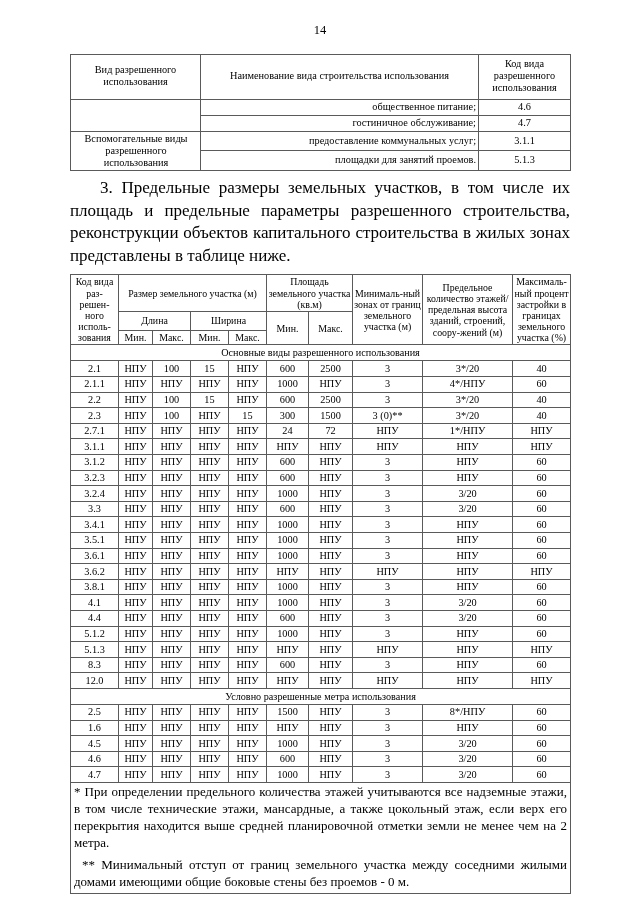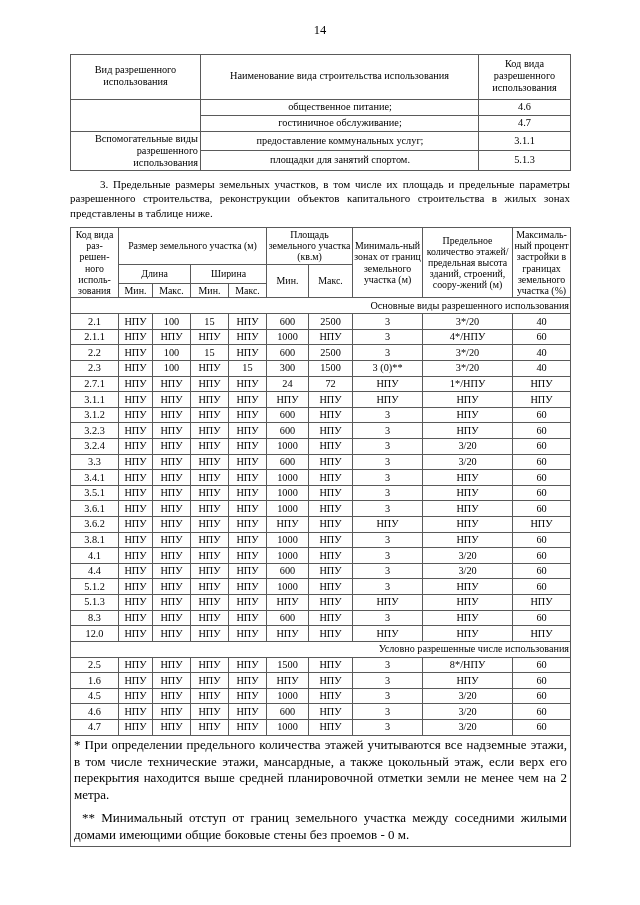--- a/index.html
+++ b/index.html
@@ -52,38 +52,38 @@
   
   .t1 td {
     font-size: 10.3px;
     line-height: 1.2;
   }
   .t1 .hd {
     text-align: center;
     padding: 3px 2px 4px 2px;
   }
   .t1 .name {
-    text-align: center;
+    text-align: right;
     padding-left: 3px;
     height: 15px;
   }
   .t1 .code {
     text-align: center;
   }
   .t1 .vsp {
-    text-align: right;
+    text-align: center;
     padding-left: 3px;
     vertical-align: top;
     padding-top: 1px;
   }
 
   
   .para {
     text-align: justify;
-    font-size: 11px;
+    font-size: 17px;
     line-height: 1.35;
     text-indent: 30px;
     margin: 6px 0 6px 0;
     width: 500px;
     hyphens: none;
   }
 
   
   .t2 td {
     text-align: center;
@@ -91,21 +91,21 @@
     line-height: 1.14;
     padding: 0 1px;
   }
   .t2 .hcell {
     vertical-align: middle;
     padding: 1px 1px;
     font-size: 9.9px;
     line-height: 1.13;
   }
   .t2 .section {
-    text-align: right;
+    text-align: center;
     height: 15px;
     font-size: 10.2px;
     margin-left: 38px;
   }
   .t2 .drow td {
     height: 14.6px;
     font-size: 10.3px;
   }
   .t2 .notes {
     text-align: left;
@@ -151,21 +151,21 @@
         <tr>
           <td class="name">гостиничное обслуживание;</td>
           <td class="code">4.7</td>
         </tr>
         <tr>
           <td rowspan="2" class="vsp">Вспомогательные виды разрешенного использования</td>
           <td class="name">предоставление коммунальных услуг;</td>
           <td class="code">3.1.1</td>
         </tr>
         <tr>
-          <td class="name">площадки для занятий спортом.</td>
+          <td class="name">площадки для занятий проемов.</td>
           <td class="code">5.1.3</td>
         </tr>
       </tbody>
     </table>
 
     <p class="para">3. Предельные размеры земельных участков, в том числе их площадь и предельные параметры разрешенного строительства, реконструкции объектов капитального строительства в жилых зонах представлены в таблице ниже.</p>
 
     <table class="t2">
       <colgroup>
         <col style="width:48px">
@@ -459,21 +459,21 @@
             <td>НПУ</td>
             <td>НПУ</td>
             <td>НПУ</td>
             <td>НПУ</td>
             <td>НПУ</td>
           </tr>
         </tbody>
 
         <tbody>
           <tr>
-          <td class="section" colspan="10">Условно разрешенные числе использования</td>
+          <td class="section" colspan="10">Условно разрешенные метра использования</td>
         </tr>
 
         </tbody>
         <tbody id="cond-rows">
           <tr class="drow">
             <td>2.5</td>
             <td>НПУ</td>
             <td>НПУ</td>
             <td>НПУ</td>
             <td>НПУ</td>

